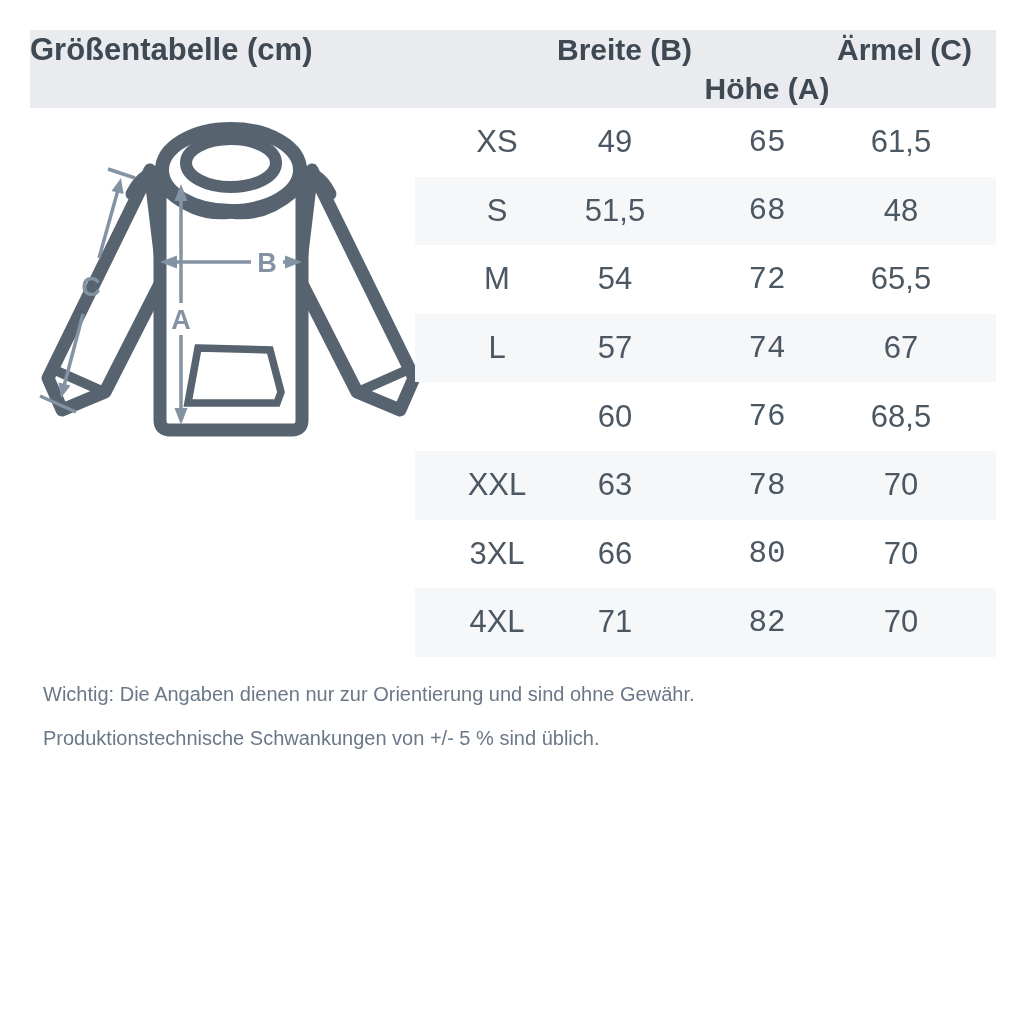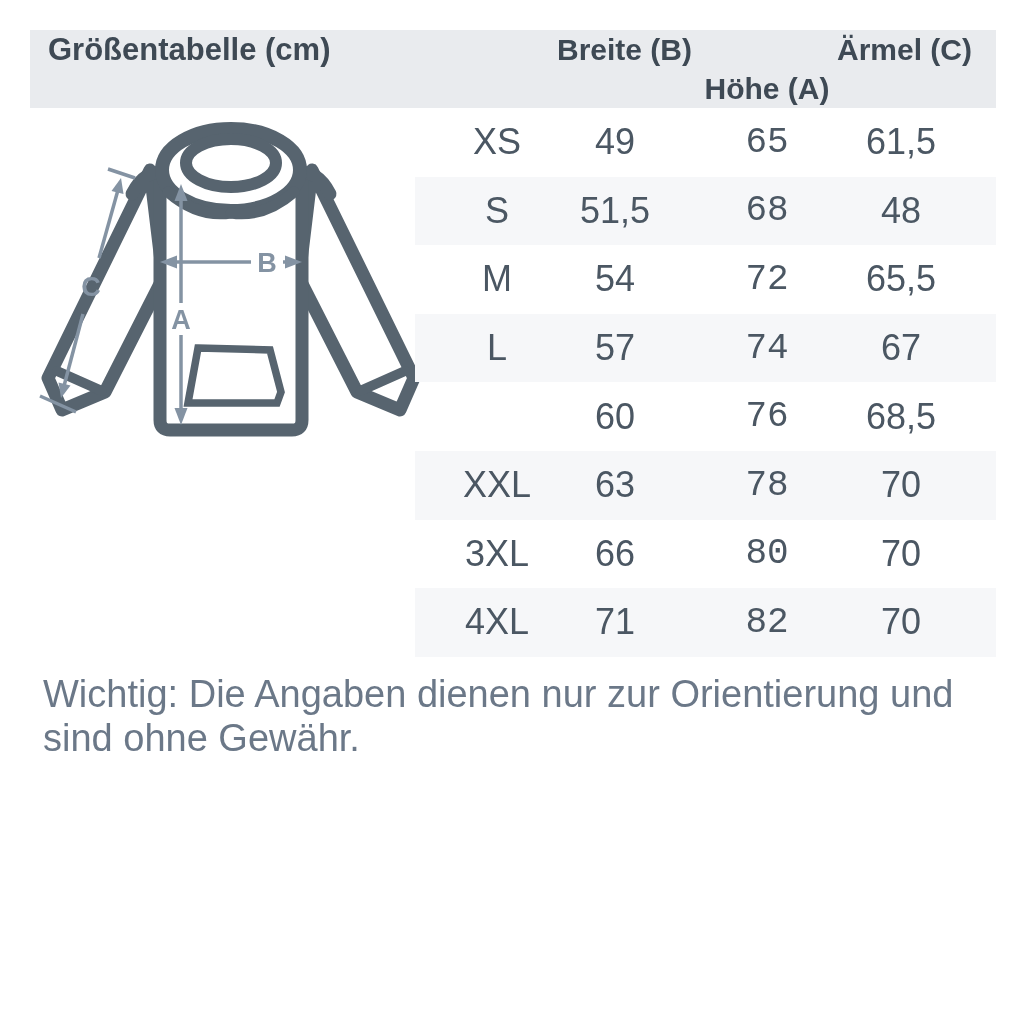--- a/index.html
+++ b/index.html
@@ -9,51 +9,51 @@
 
   
   .header {
     position:absolute; left:30px; top:30px; width:966px; height:78px;
     background:#e9ebee;
     display:grid;
     grid-template-columns:385px 22px 120px 116px 24px 140px 128px 31px;
     align-items:center;
   }
   .header-title {
-    grid-column:1; padding-left:18px;
+    grid-column:1; 
     font-size:31px; font-weight:bold; color:#3e4954; white-space:nowrap;
   }
   .hcol { font-size:30px; font-weight:bold; color:#3e4954; text-align:center; white-space:nowrap; }
   .hcol.c-breite { grid-column:4; }
   .hcol.c-hoehe  { grid-column:6; }
   .hcol.c-aermel { grid-column:7; }
 
   
   .table { position:absolute; left:30px; top:108px; width:966px; }
   .row {
     margin-left:385px; width:581px; height:68.6px;
     display:grid;
     grid-template-columns:22px 120px 116px 24px 140px 128px 31px;
     align-items:center;
   }
   .row:nth-child(even) { background:#f6f7f9; }
-  .cell { font-size:36px; color:#4b5763; text-align:center; white-space:nowrap; }
+  .cell { font-size:31px; color:#4b5763; text-align:center; white-space:nowrap; }
   .cell.c-size   { grid-column:2; }
   .cell.c-breite { grid-column:3;text-align:center; }
   .cell.c-hoehe  { grid-column:5;font-family:Liberation Mono, monospace; }
   .cell.c-aermel { grid-column:6; }
 
   
   .diagram { position:absolute; left:30px; top:120px; width:400px; height:340px; }
   .dim-label { font-family:"Liberation Sans", sans-serif; font-size:27px; font-weight:600; fill:#8493a3; }
 
   
   .footer {
     position:absolute; left:43px; top:672px; width:930px;
-    font-size:38px; line-height:44px; color:#6b7888;
+    font-size:20px; line-height:44px; color:#6b7888;
   }
 </style>
 </head>
 <body>
 
 <div class="page">
 
   <div class="header">
     <div class="header-title">Größentabelle (cm)</div>
     <div class="hcol c-breite">Breite (B)</div>
@@ -166,15 +166,16 @@
     <div class="row">
       <div class="cell c-size">4XL</div>
       <div class="cell c-breite">71</div>
       <div class="cell c-hoehe">82</div>
       <div class="cell c-aermel">70</div>
     </div>
   </div>
 
   <div class="footer">
     <span>Wichtig:</span><span> Die Angaben dienen nur zur Orientierung und sind ohne Gewähr.</span><br>
+    <span>Produktionstechnische Schwankungen von +/- 5 % sind üblich.</span>
   </div>
 
 </div>
 
 </body></html>

